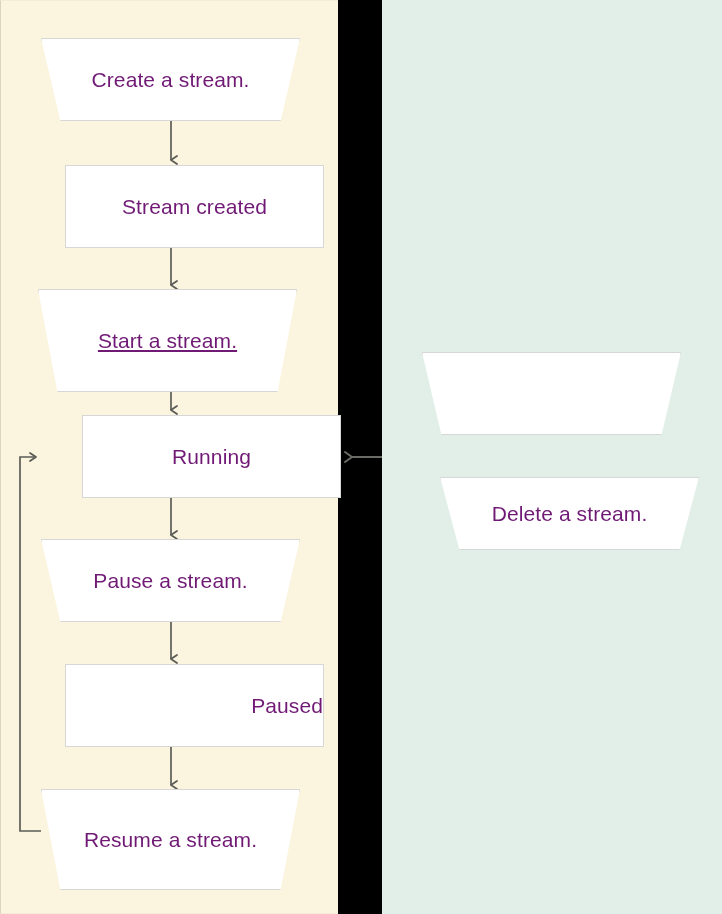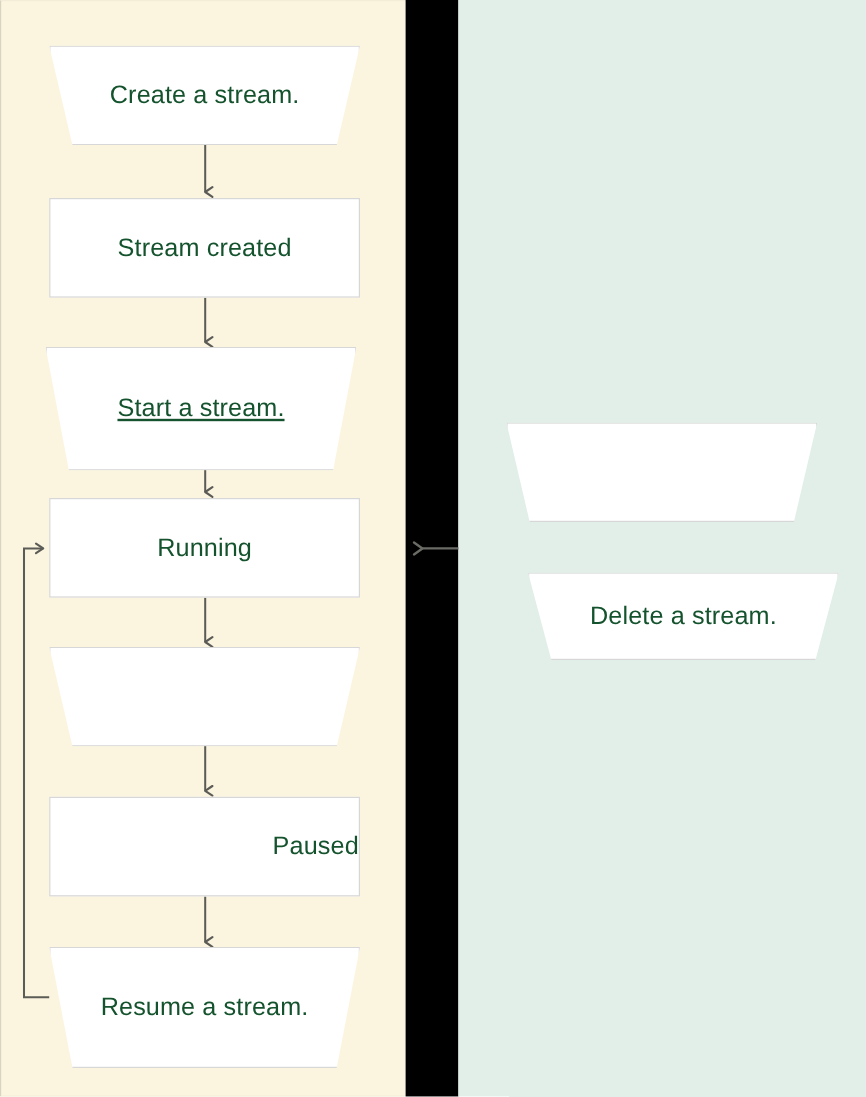--- a/index.html
+++ b/index.html
@@ -56,31 +56,32 @@
   }
 
   
   .node {
     position: absolute;
     display: flex;
     align-items: center;
     justify-content: center;
     box-sizing: border-box;
     background: #ffffff;
-    color: #14532d;
+    color: #701a75;
     font-size: 21px;
     line-height: 1.2;
     letter-spacing: .1px;
     text-align: center;
     white-space: nowrap;
   }
 
   
   .node-state {
     border: 1px solid #d7d7d7;
+    margin-left: 24px;
   }
 
   
   .node-action {
     border: none;
     background: transparent;
   }
   .node-action .trap-shape {
     position: absolute;
     left: 0; top: 0; right: 0; bottom: 0;
@@ -151,26 +152,27 @@
 
   <div class="node node-state" style="left:41px; top:165px; width:259px; height:83px;">
     <span class="node-label">Stream created</span>
   </div>
 
   <div class="node node-action" style="left:38px; top:289px; width:259px; height:103px;text-decoration:underline;">
     <div class="trap-shape"></div>
     <span class="node-label trap-label">Start a stream.</span>
   </div>
 
-  <div class="node node-state" style="left:41px; top:415px; width:259px; height:83px;">
+  <div class="node node-state" style="left:58px; top:415px; width:259px; height:83px;">
     <span class="node-label">Running</span>
   </div>
 
   <div class="node node-action" style="left:41px; top:539px; width:259px; height:83px;">
     <div class="trap-shape"></div>
+    <span class="node-label trap-label">Pause a stream.</span>
   </div>
 
   <div class="node node-state" style="left:41px; top:664px; width:259px; height:83px;justify-content:flex-end;">
     <span class="node-label">Paused</span>
   </div>
 
   <div class="node node-action" style="left:41px; top:789px; width:259px; height:101px;">
     <div class="trap-shape"></div>
     <span class="node-label trap-label">Resume a stream.</span>
   </div>

